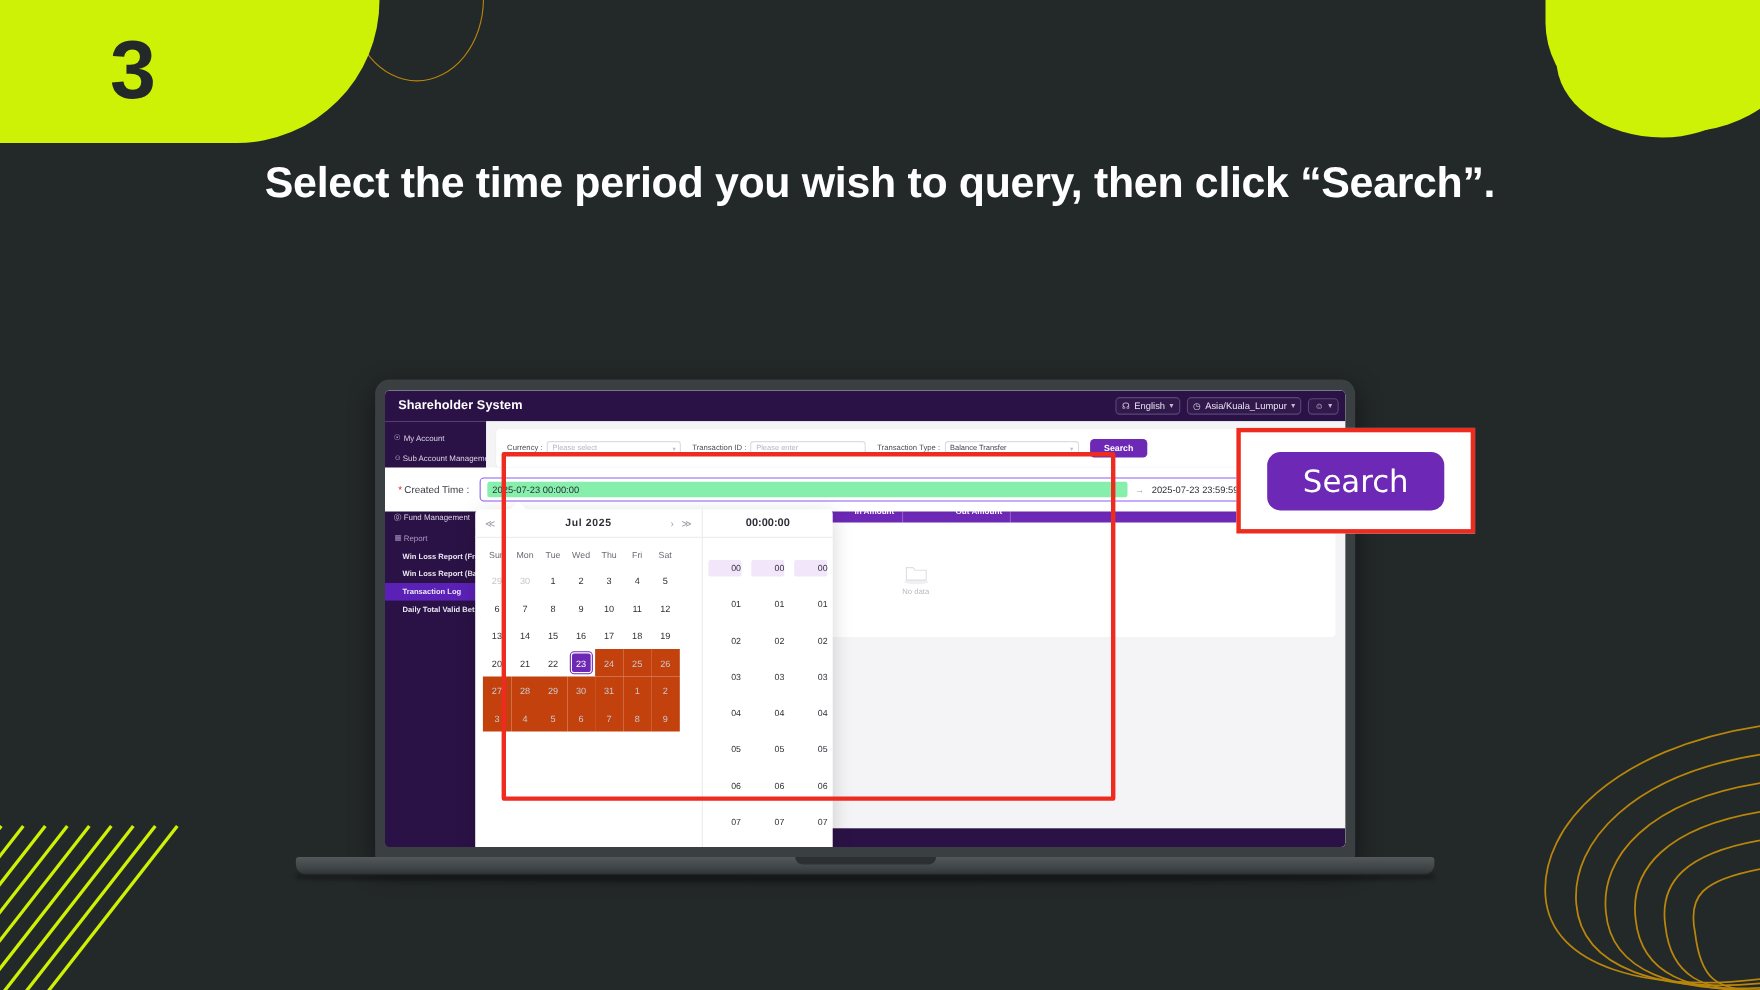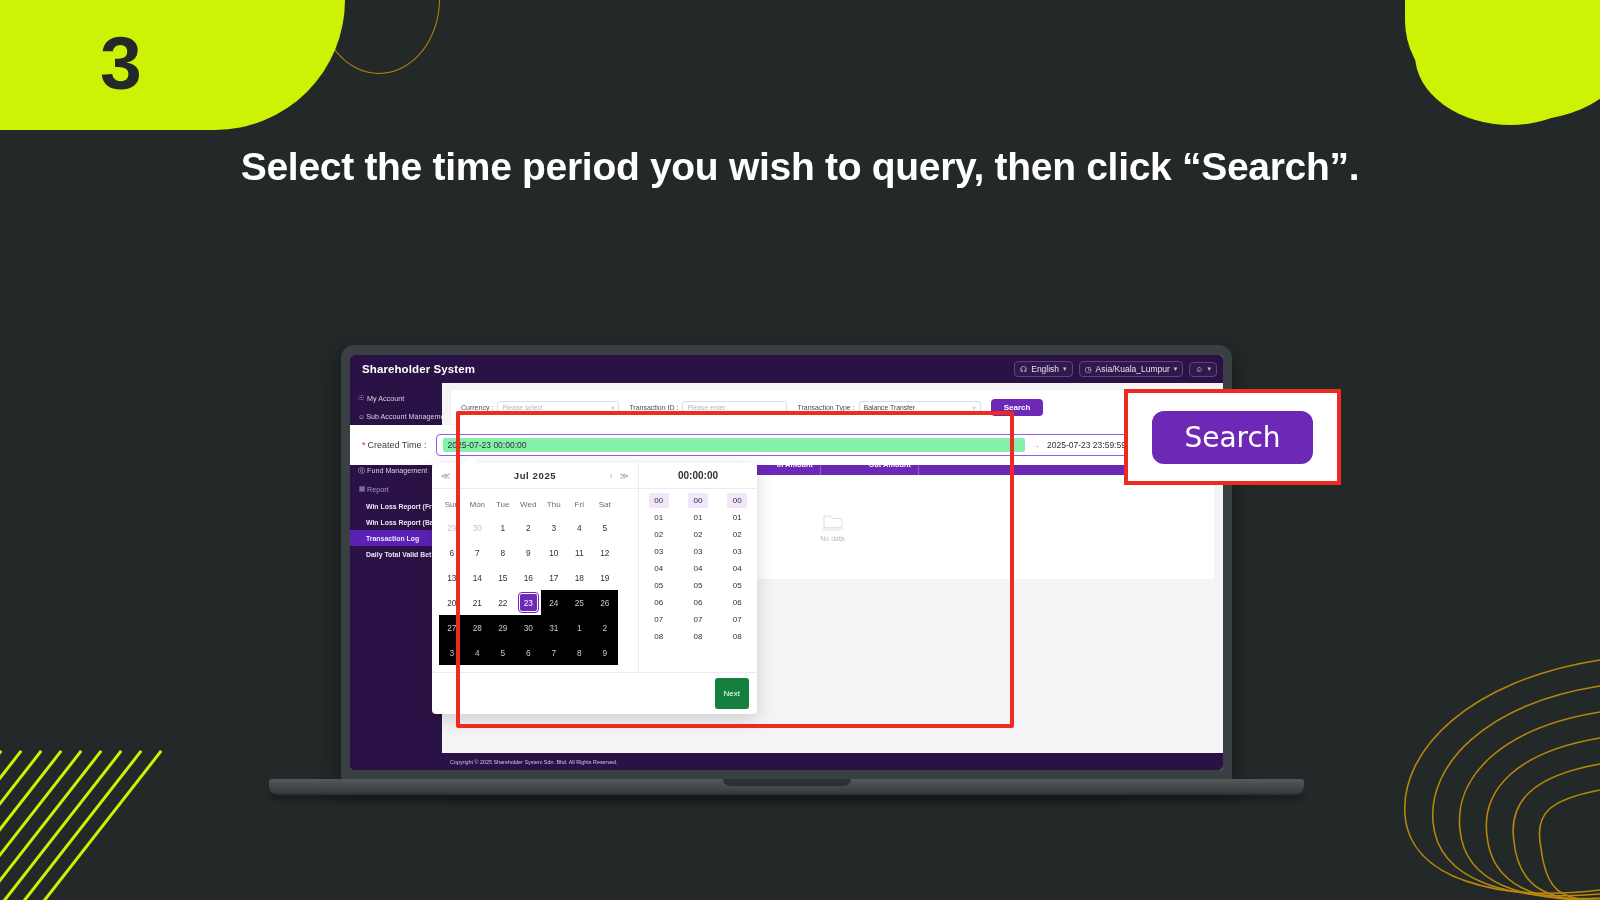--- a/index.html
+++ b/index.html
@@ -229,38 +229,38 @@
   .cal-title { font-size: 9.5px; font-weight: bold; color: #2f2f38; letter-spacing: .6px; }
   .cal-grid { padding: 5px 7px 7px 7px; }
   .cal-row { display: flex; }
   .cal-cell {
     width: 25.5px; height: 25px; display: flex;
     align-items: center; justify-content: center;
     font-size: 8.3px; color: #2f2f38; cursor: pointer;
   }
   .cal-cell.dow { color: #6a6a76; font-size: 8px; height: 21px; cursor: default; }
   .cal-cell.mute { color: #c4c4cc; }
-  .cal-cell.disabled { color: #c9c9d1; background: #000000; cursor: not-allowed; align-items: center; }
+  .cal-cell.disabled { color: #c9c9d1; background: #c2410c; cursor: not-allowed; align-items: center; }
   .cal-cell.sel span {
     background: #6d28b5; color: #fff; border-radius: 2px;
     width: 17px; height: 17px; display: flex;
     align-items: center; justify-content: center;
     outline: 1.5px solid #6d28b5; outline-offset: 1px;
   }
 
   .dp-time { width: 118px; display: flex; flex-direction: column; }
   .time-head {
     padding: 7px 0; text-align: center; font-size: 10px; font-weight: bold;
     color: #2f2f38; border-bottom: 1px solid #ececed;
   }
   .time-cols { display: flex; flex: 1; padding-top: 4px; }
   .time-col { flex: 1; display: flex; flex-direction: column; align-items: center; gap: 2px; }
   .time-opt {
-    width: 20px; height: 15px; line-height: 15px; text-align: center;
-    font-size: 8px; color: #2f2f38; border-radius: 2px; cursor: pointer;
+    width: 30px; height: 15px; line-height: 15px; text-align: right;
+    font-size: 8px; color: #2f2f38; border-radius: 2px; cursor: pointer; margin-top: 16px;
   }
   .time-opt.on { background: #f1e6fa; }
 
   .dp-foot {
     border-top: 1px solid #ececed; padding: 5px 8px;
     display: flex; justify-content: flex-end;
   }
   .next-btn {
     background: #15803d; color: #fff; border: none; border-radius: 3px;
     font-size: 8px; padding: 11px 9px; cursor: pointer;

